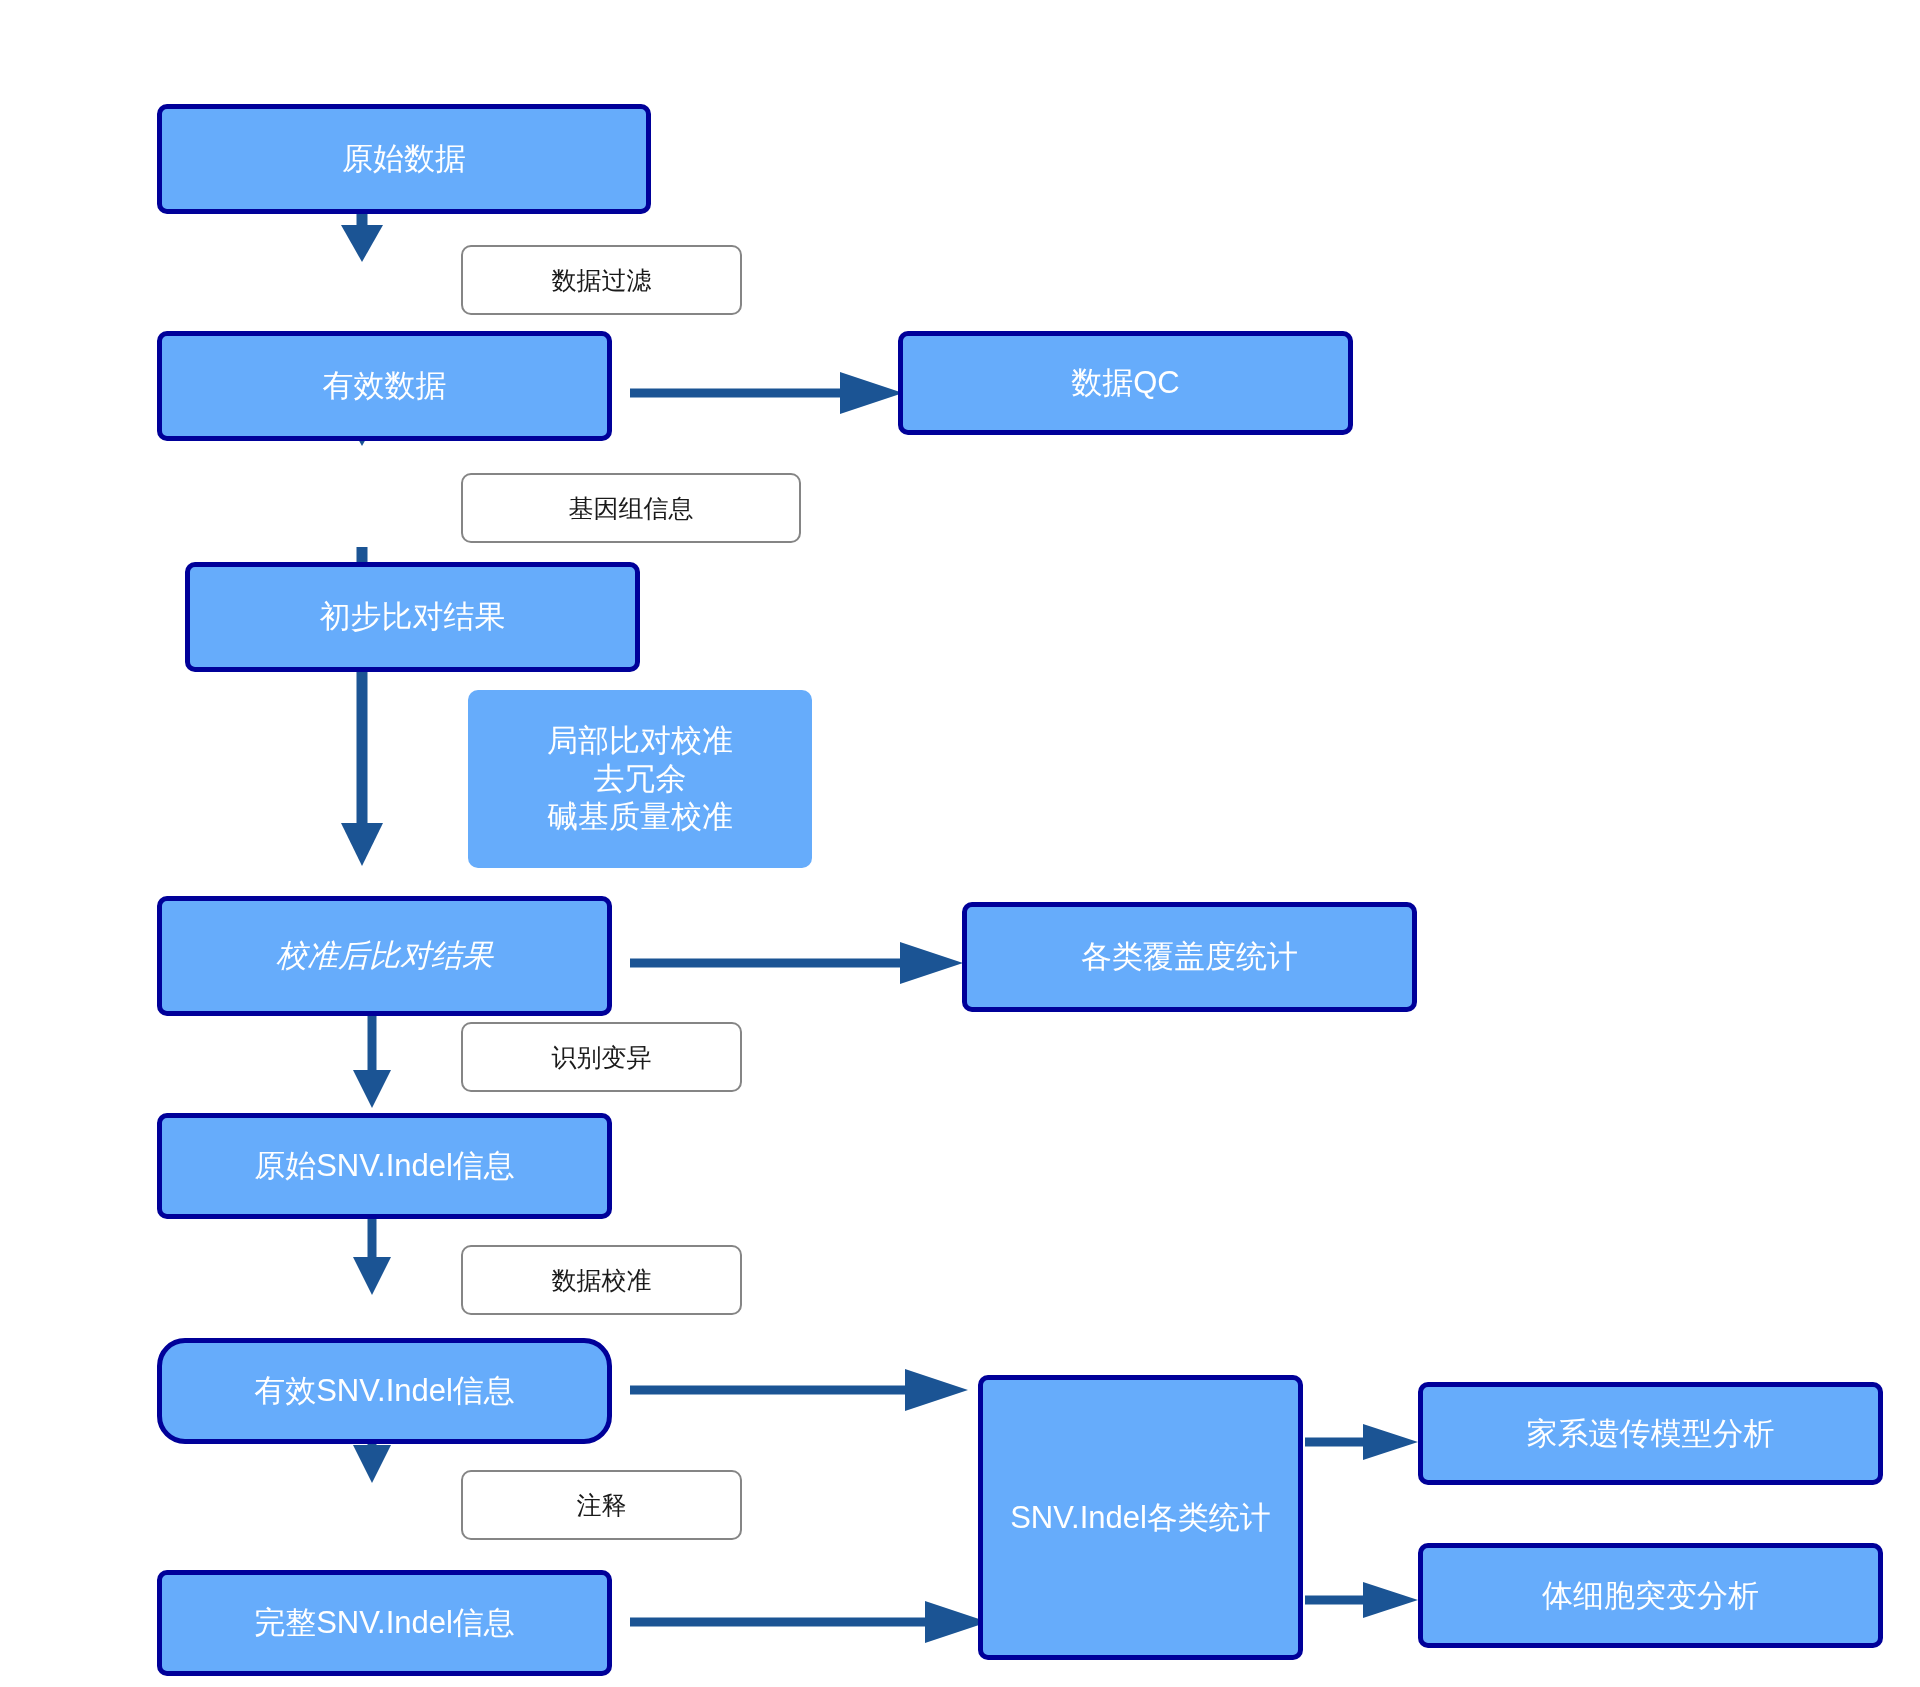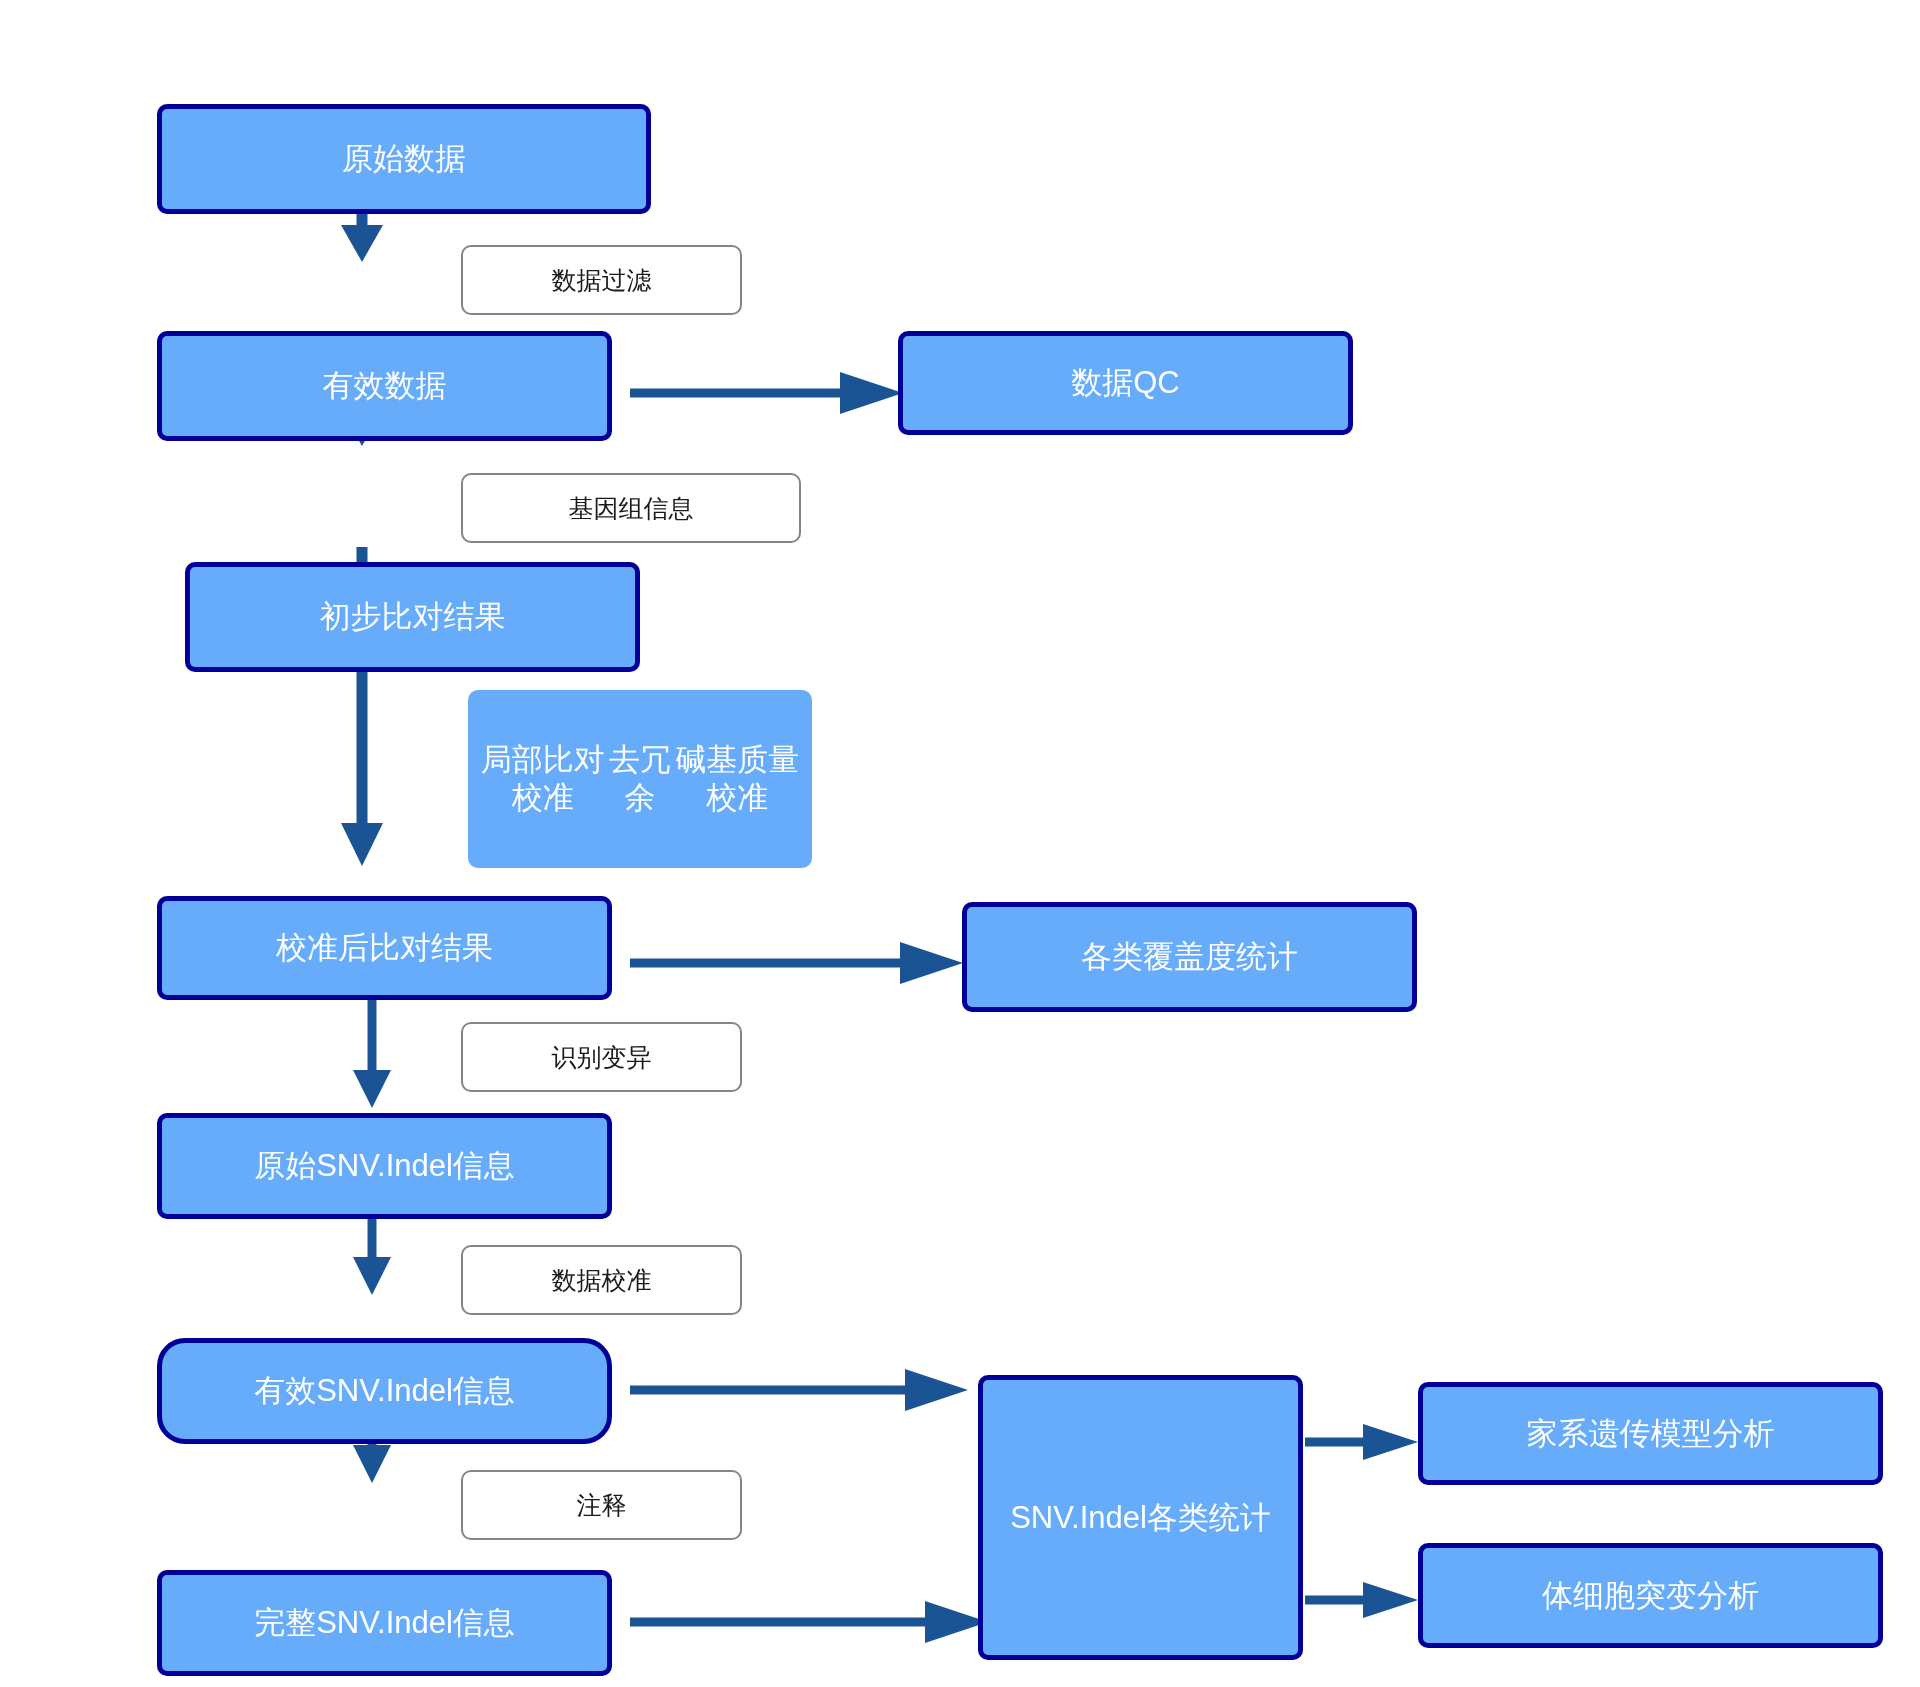--- a/index.html
+++ b/index.html
@@ -148,27 +148,27 @@
   </svg>
 
   <div class="node bordered" style="left:157px; top:104px; width:494px; height:110px;">原始数据</div>
 
   <div class="node bordered" style="left:157px; top:331px; width:455px; height:110px;">有效数据</div>
 
   <div class="node bordered" style="left:898px; top:331px; width:455px; height:104px;">数据QC</div>
 
   <div class="node bordered" style="left:157px; top:562px; width:455px; height:110px;margin-left:28px;">初步比对结果</div>
 
-  <div class="node plain" style="left:468px; top:690px; width:344px; height:178px; flex-direction:row;">
+  <div class="node plain" style="left:468px; top:690px; width:344px; height:178px; flex-direction:column;">
     <span>局部比对校准</span>
     <span>去冗余</span>
     <span>碱基质量校准</span>
   </div>
 
-  <div class="node bordered" style="left:157px; top:896px; width:455px; height:104px;">校准后比对结果</div>
+  <div class="node bordered" style="left:157px; top:896px; width:455px; height:120px;font-style:italic;">校准后比对结果</div>
 
   <div class="node bordered" style="left:962px; top:902px; width:455px; height:110px;">各类覆盖度统计</div>
 
   <div class="node bordered" style="left:157px; top:1113px; width:455px; height:106px;">原始SNV.Indel信息</div>
 
   <div class="node bordered" style="left:157px; top:1338px; width:455px; height:106px;border-radius:28px;">有效SNV.Indel信息</div>
 
   <div class="node bordered" style="left:157px; top:1570px; width:455px; height:106px;">完整SNV.Indel信息</div>
 
   <div class="node bordered" style="left:978px; top:1375px; width:325px; height:285px;">SNV.Indel各类统计</div>

